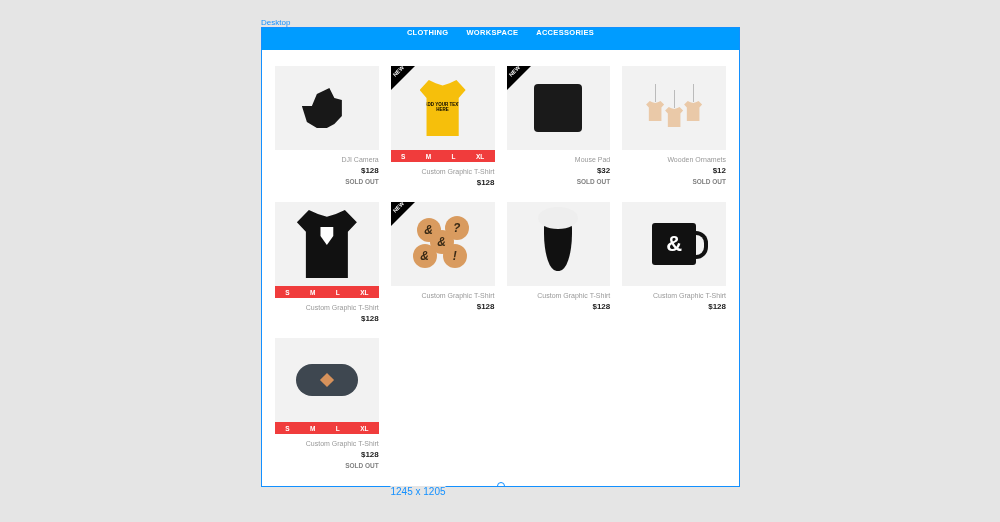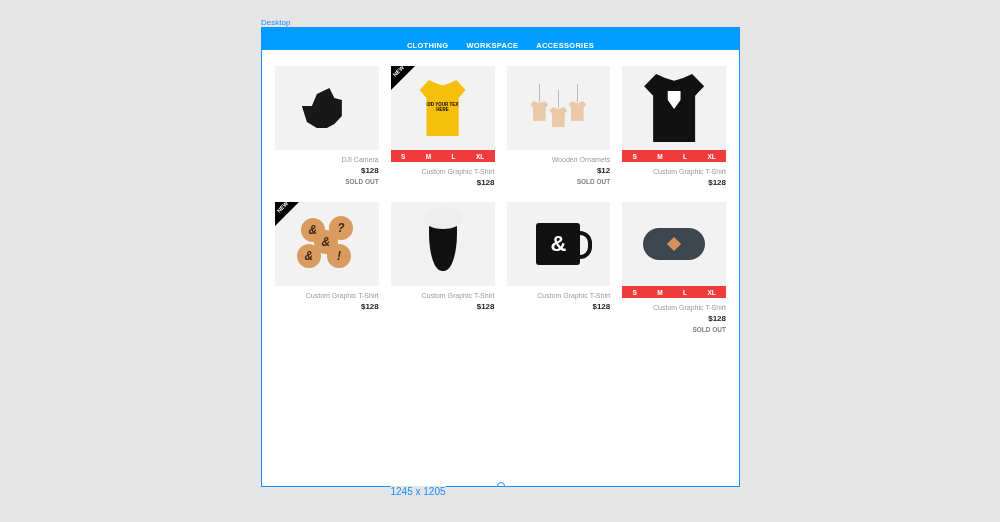--- a/index.html
+++ b/index.html
@@ -30,21 +30,21 @@
     height: 460px;
     border: 1px solid #1390ff;
     background: #fff;
     overflow: hidden;
   }
   .navbar {
     background: #009cff;
     height: 22px;
     display: flex;
     justify-content: center;
-    align-items: flex-end;
+    align-items: flex-start;
     gap: 18px;
   }
   .navbar span {
     color: #fff;
     font-size: 7.5px;
     font-weight: 600;
     letter-spacing: .3px;
     cursor: pointer;
   }
   .grid {
@@ -206,20 +206,29 @@
             <span>S</span>
             <span>M</span>
             <span>L</span>
             <span>XL</span>
           </div>
           <div class="title">Custom Graphic T-Shirt</div>
           <div class="price">$128</div>
         </div>
         <div class="card">
           <div class="thumb">
+            <div class="p-pad"></div>
+            <div class="badge-new"></div>
+          </div>
+          <div class="title">Mouse Pad</div>
+          <div class="price">$32</div>
+          <div class="soldout">SOLD OUT</div>
+        </div>
+        <div class="card">
+          <div class="thumb">
             <div class="p-orn">
               <i></i>
               <i></i>
               <i></i>
               <b></b>
               <b></b>
               <b></b>
             </div>
           </div>
           <div class="title">Wooden Ornamets</div>

